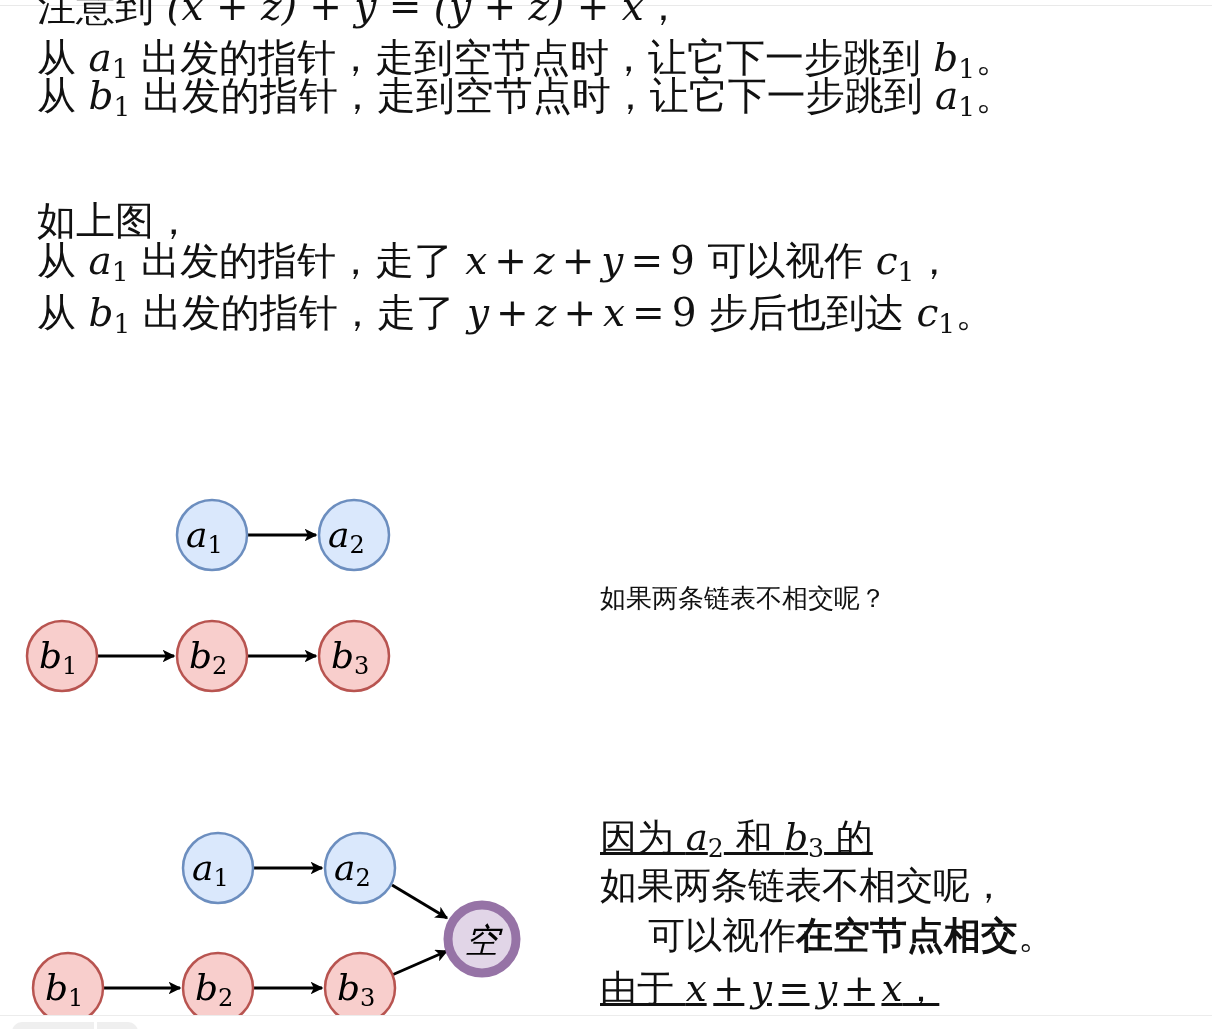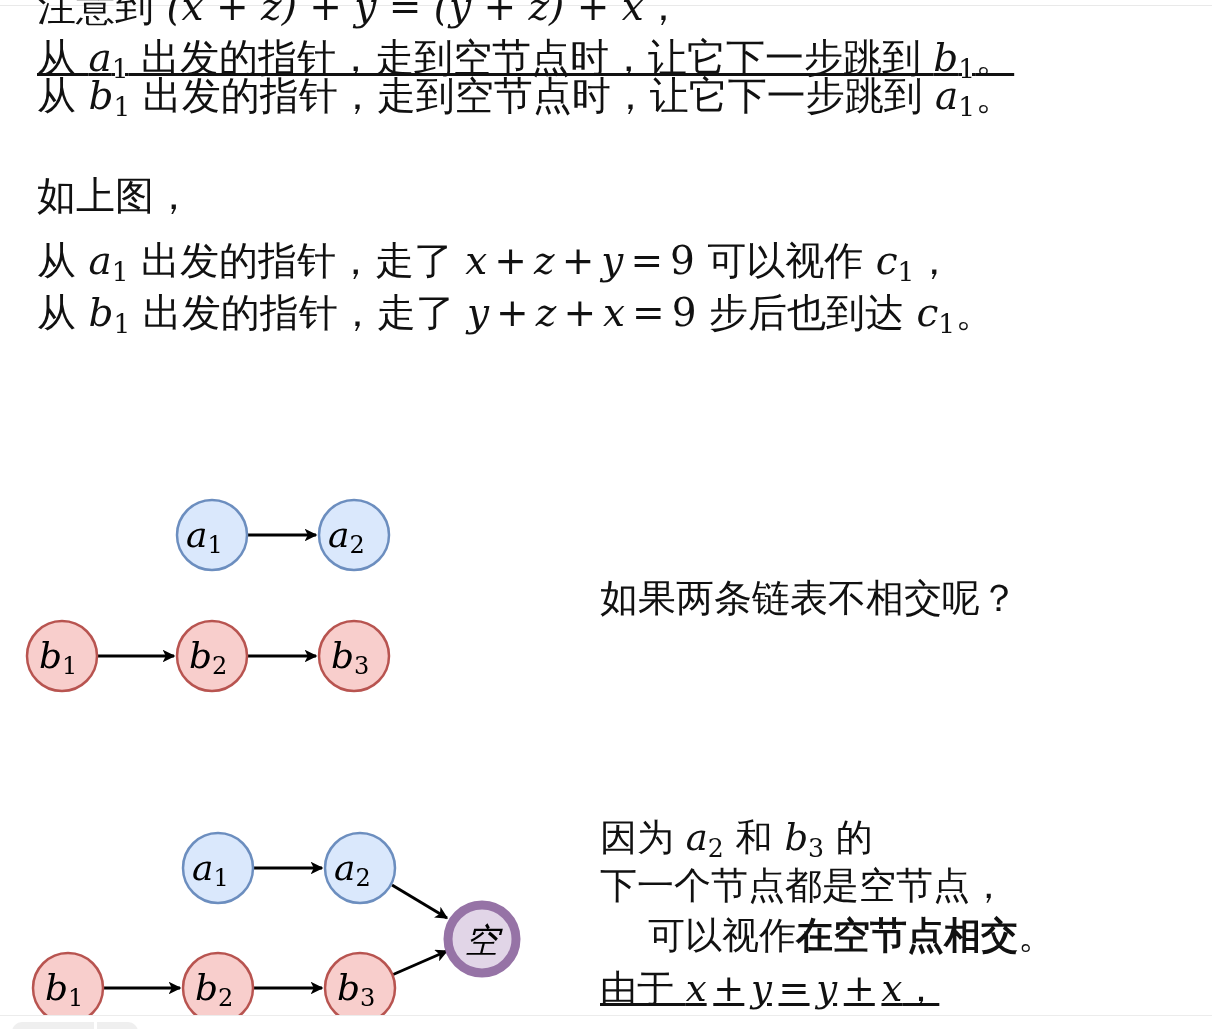--- a/index.html
+++ b/index.html
@@ -20,28 +20,28 @@
   .pill.right { left:97px; width:41px; border-radius:0 10px 0 0; }
 </style>
 </head>
 <body>
 
 <div class="topline"></div>
 
 <div class="line" style="top:-17px;">
   <span>注意到 </span><span class="m">(x + z) + y = (y + z) + x</span><span>，</span>
 </div>
-<div class="line" style="top:34px;text-decoration:underline;">
+<div class="line" style="top:34px;">
   <span>从 </span><span class="m">a</span><span class="sub">1</span><span> 出发的指针，走到空节点时，让它下一步跳到 </span><span class="m">b</span><span class="sub">1</span><span>。</span>
 </div>
 <div class="line" style="top:72px;">
   <span>从 </span><span class="m">b</span><span class="sub">1</span><span> 出发的指针，走到空节点时，让它下一步跳到 </span><span class="m">a</span><span class="sub">1</span><span>。</span>
 </div>
 
-<div class="line" style="top:172px;">如上图，</div>
+<div class="line" style="top:200px;font-family:Liberation Mono, monospace;">如上图，</div>
 <div class="line" style="top:237px;">
   <span>从 </span><span class="m">a</span><span class="sub">1</span><span> 出发的指针，走了 </span><span class="m">x</span><span class="op">+</span><span class="m">z</span><span class="op">+</span><span class="m">y</span><span class="op">=</span><span class="mn">9</span><span> 可以视作 </span><span class="m">c</span><span class="sub">1</span><span>，</span>
 </div>
 <div class="line" style="top:289px;text-align:center;">
   <span>从 </span><span class="m">b</span><span class="sub">1</span><span> 出发的指针，走了 </span><span class="m">y</span><span class="op">+</span><span class="m">z</span><span class="op">+</span><span class="m">x</span><span class="op">=</span><span class="mn">9</span><span> 步后也到达 </span><span class="m">c</span><span class="sub">1</span><span>。</span>
 </div>
 
 <svg style="position:absolute;left:0;top:480px;" width="560" height="240">
   <defs>
     <marker id="ah" viewBox="0 0 10 10" refX="9" refY="5" markerWidth="4.2" markerHeight="4.2" orient="auto">
@@ -69,21 +69,21 @@
   <g>
     <circle cx="212" cy="176" r="35" fill="#f8cecc" stroke="#b85450" stroke-width="2.5"></circle>
     <text x="189" y="188" font-size="36"><tspan>b</tspan><tspan font-style="normal" font-size="24" dy="6">2</tspan></text>
   </g>
   <g>
     <circle cx="354" cy="176" r="35" fill="#f8cecc" stroke="#b85450" stroke-width="2.5"></circle>
     <text x="331" y="188" font-size="36"><tspan>b</tspan><tspan font-style="normal" font-size="24" dy="6">3</tspan></text>
   </g>
 </svg>
 
-<div class="rt" style="top:574px;font-size:38px;">如果两条链表不相交呢？</div>
+<div class="rt" style="top:574px;font-size:26px;">如果两条链表不相交呢？</div>
 
 <svg style="position:absolute;left:0;top:812px;" width="560" height="210">
   <defs>
     <marker id="ah2" viewBox="0 0 10 10" refX="9" refY="5" markerWidth="4.2" markerHeight="4.2" orient="auto">
       <path d="M0,0 L10,5 L0,10 L2.5,5 z" fill="#000"></path>
     </marker>
   </defs>
   <line x1="254" y1="56" x2="322" y2="56" stroke="#000" stroke-width="3" marker-end="url(#ah2)"></line>
   <line x1="392" y1="73" x2="447" y2="106" stroke="#000" stroke-width="3" marker-end="url(#ah2)"></line>
   <line x1="104" y1="176" x2="180" y2="176" stroke="#000" stroke-width="3" marker-end="url(#ah2)"></line>
@@ -109,24 +109,24 @@
   <g>
     <circle cx="360" cy="176" r="35" fill="#f8cecc" stroke="#b85450" stroke-width="2.5"></circle>
     <text x="337" y="188" font-size="36"><tspan>b</tspan><tspan font-style="normal" font-size="24" dy="6">3</tspan></text>
   </g>
   <g>
     <circle cx="482" cy="127" r="34" fill="#e1d5e7" stroke="#9673a6" stroke-width="9"></circle>
     <text x="482" y="140" font-size="34" text-anchor="middle" font-style="normal" style="font-family:'DejaVu Sans','Liberation Sans',sans-serif;">空</text>
   </g>
 </svg>
 
-<div class="rt" style="top:814px;">
+<div class="rt" style="top:814px;text-decoration:underline;">
   <span>因为 </span><span class="m">a</span><span class="sub">2</span><span> 和 </span><span class="m">b</span><span class="sub">3</span><span> 的</span>
 </div>
-<div class="rt" style="top:862px;">下一个节点都是空节点，</div>
+<div class="rt" style="top:862px;">如果两条链表不相交呢，</div>
 <div class="rt" style="top:912px;margin-left:48px;">
   <span>可以视作</span><b>在空节点相交</b><span>。</span>
 </div>
 <div class="rt" style="top:965px;text-decoration:underline;">
   <span>由于 </span><span class="m">x</span><span class="op">+</span><span class="m">y</span><span class="op">=</span><span class="m">y</span><span class="op">+</span><span class="m">x</span><span>，</span>
 </div>
 
 <div class="bottombar"></div>
 <div class="pill left"></div>
 <div class="pill right"></div>

